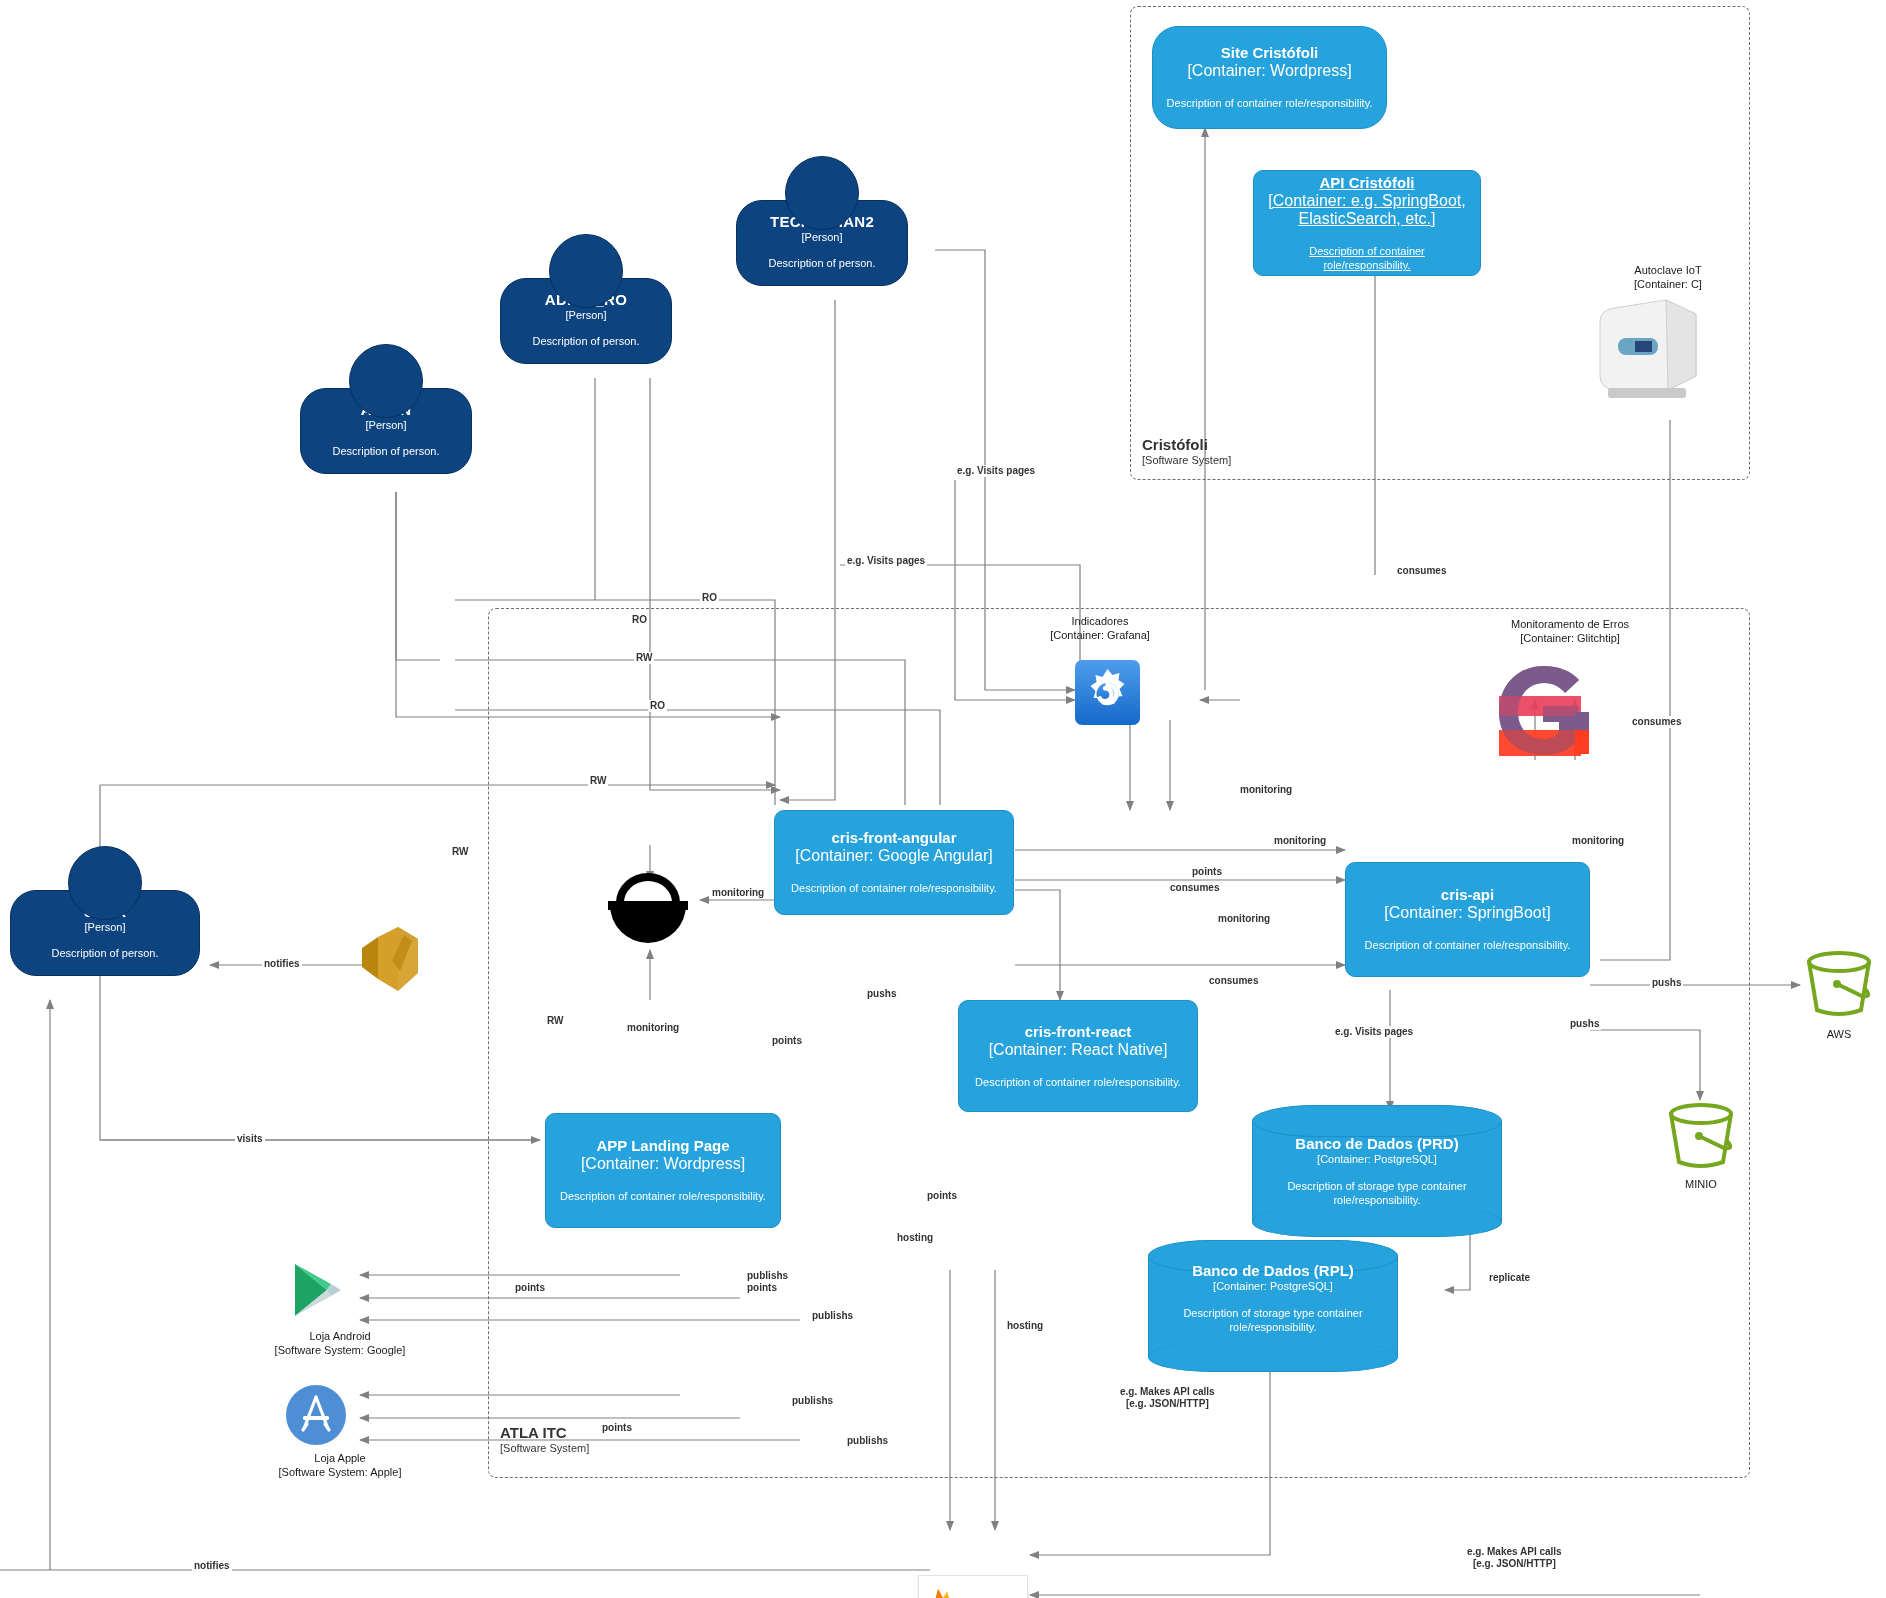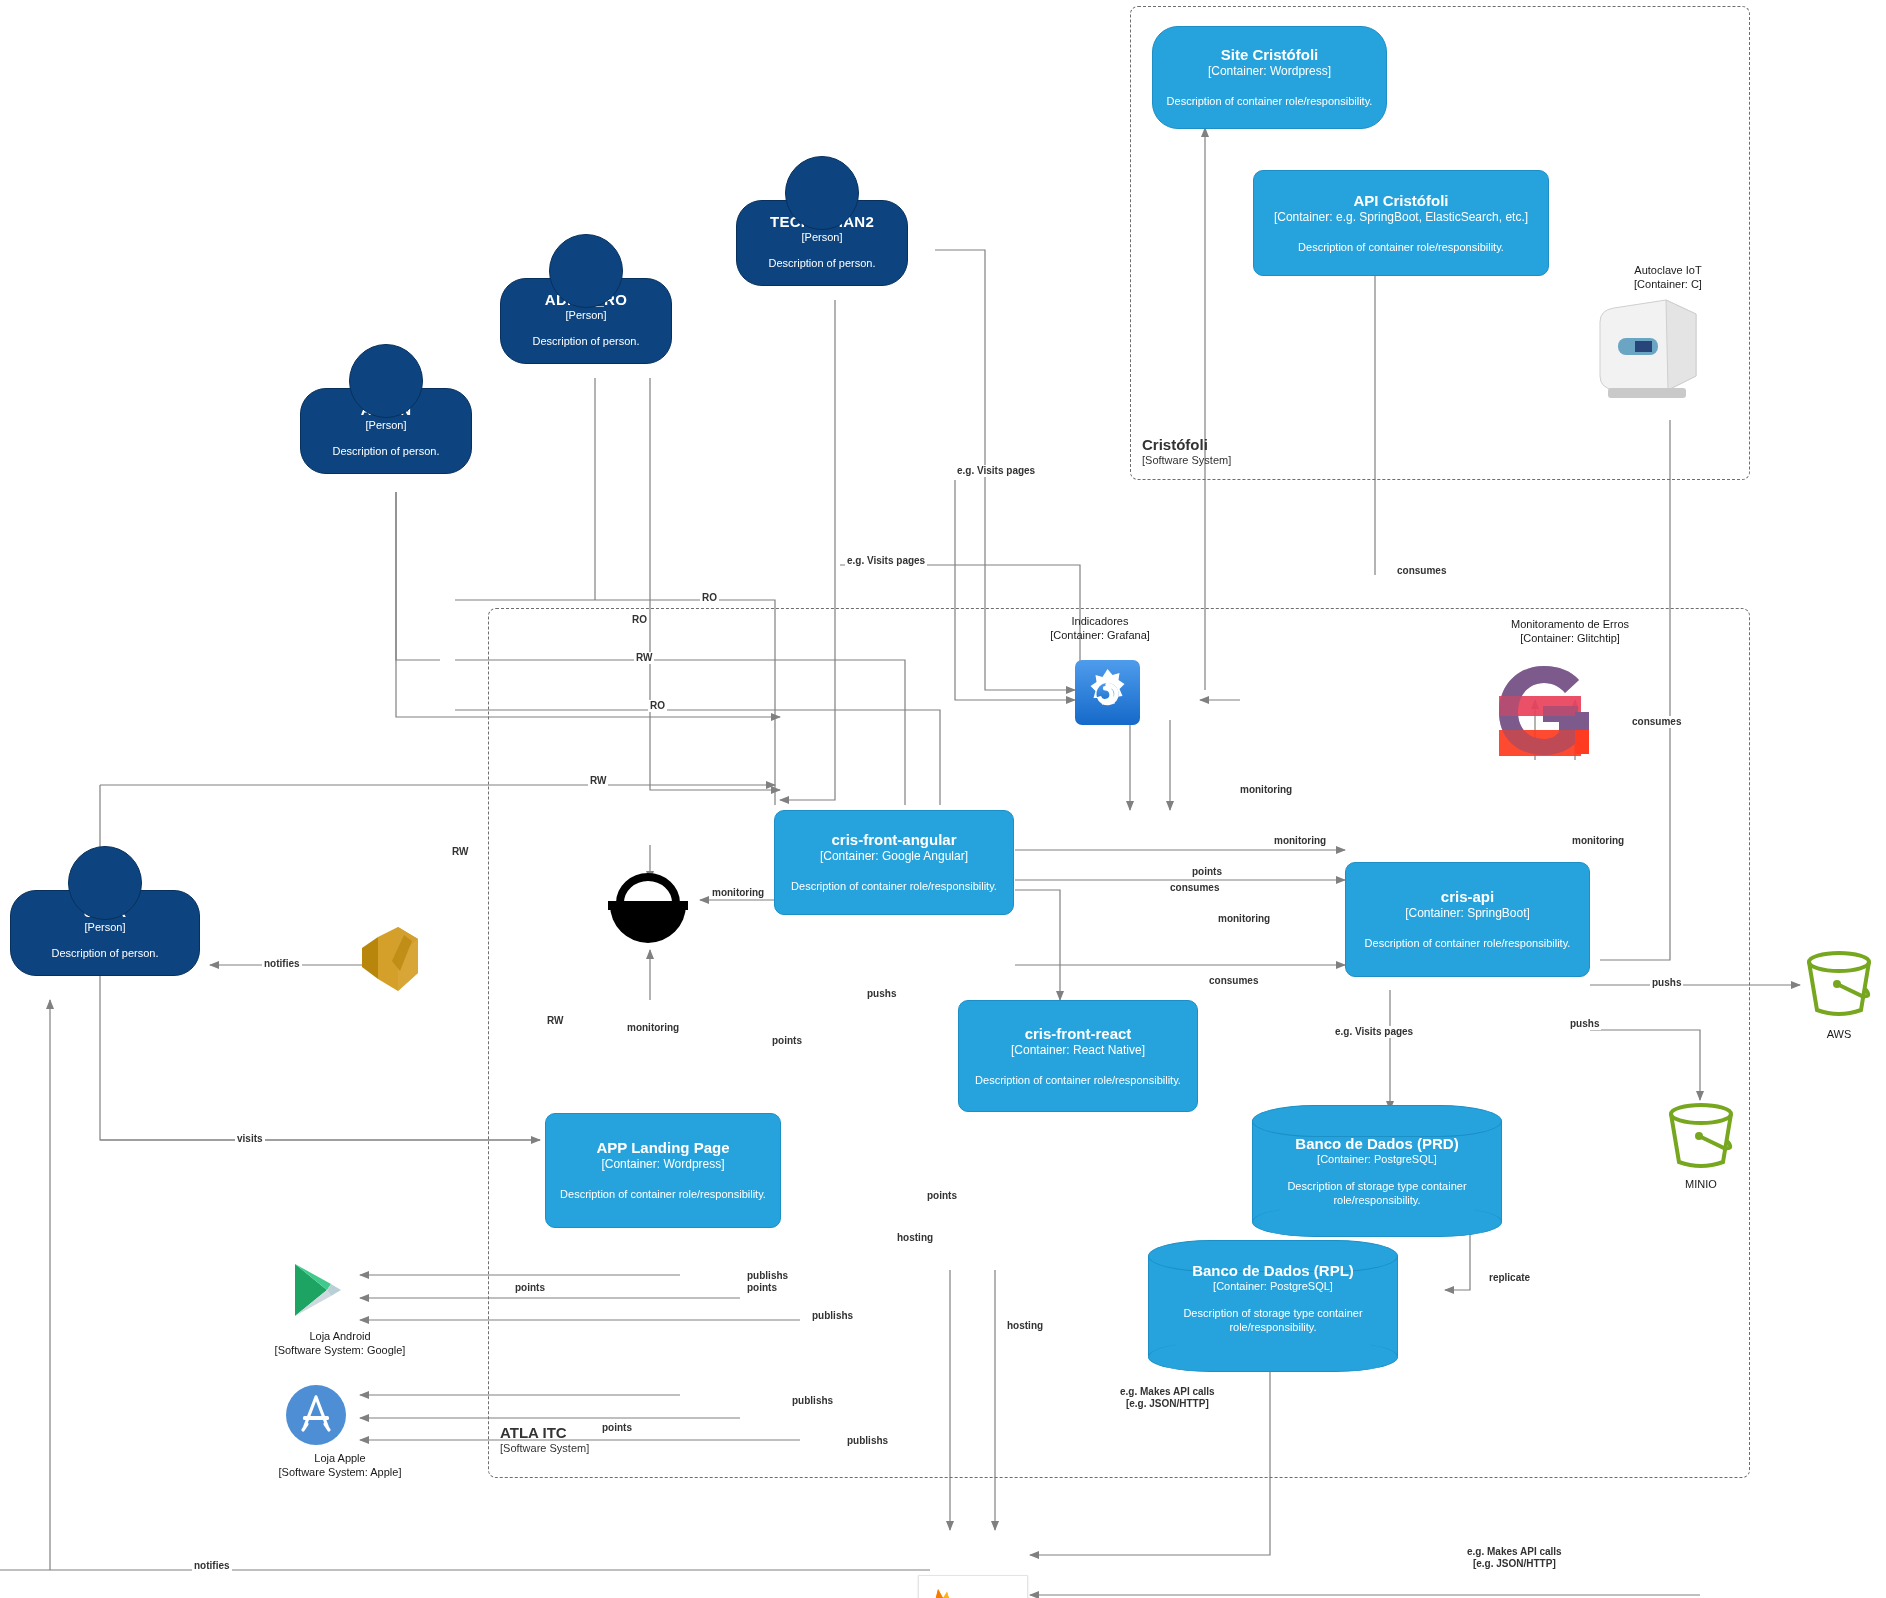--- a/index.html
+++ b/index.html
@@ -57,21 +57,21 @@
     border-radius: 10px;
     color: #ffffff;
     text-align: center;
     padding: 14px 12px;
     z-index: 6;
     display: flex;
     flex-direction: column;
     justify-content: center;
   }
   .c-name { font-size: 15px; font-weight: bold; }
-  .c-tech { font-size: 12px; margin-top: 1px; }
+  .c-tech { font-size: 16px; margin-top: 1px; }
   .c-desc { font-size: 11px; margin-top: 16px; line-height: 1.3; }
 
   
   .dbox {
     position: absolute;
     color: #fff;
     text-align: center;
     z-index: 6;
   }
   .db-top {
@@ -278,21 +278,21 @@
       <div class="p-desc">Description of person.</div>
     </div>
   </div>
 
   <div class="node cbox" style="left:1152px; top:26px; width:235px; height:103px;border-radius:26px;">
     <div class="c-name">Site Cristófoli</div>
     <div class="c-tech">[Container: Wordpress]</div>
     <div class="c-desc">Description of container role/responsibility.</div>
   </div>
 
-  <div class="node cbox" style="left:1253px; top:170px; width:296px; height:106px;">
+  <div class="node cbox" style="left:1253px; top:170px; width:228px; height:106px;text-decoration:underline;">
     <div class="c-name">API Cristófoli</div>
     <div class="c-tech">[Container: e.g. SpringBoot, ElasticSearch, etc.]</div>
     <div class="c-desc">Description of container role/responsibility.</div>
   </div>
 
   <div class="node cbox" style="left:774px; top:810px; width:240px; height:105px;">
     <div class="c-name">cris-front-angular</div>
     <div class="c-tech">[Container: Google Angular]</div>
     <div class="c-desc">Description of container role/responsibility.</div>
   </div>

